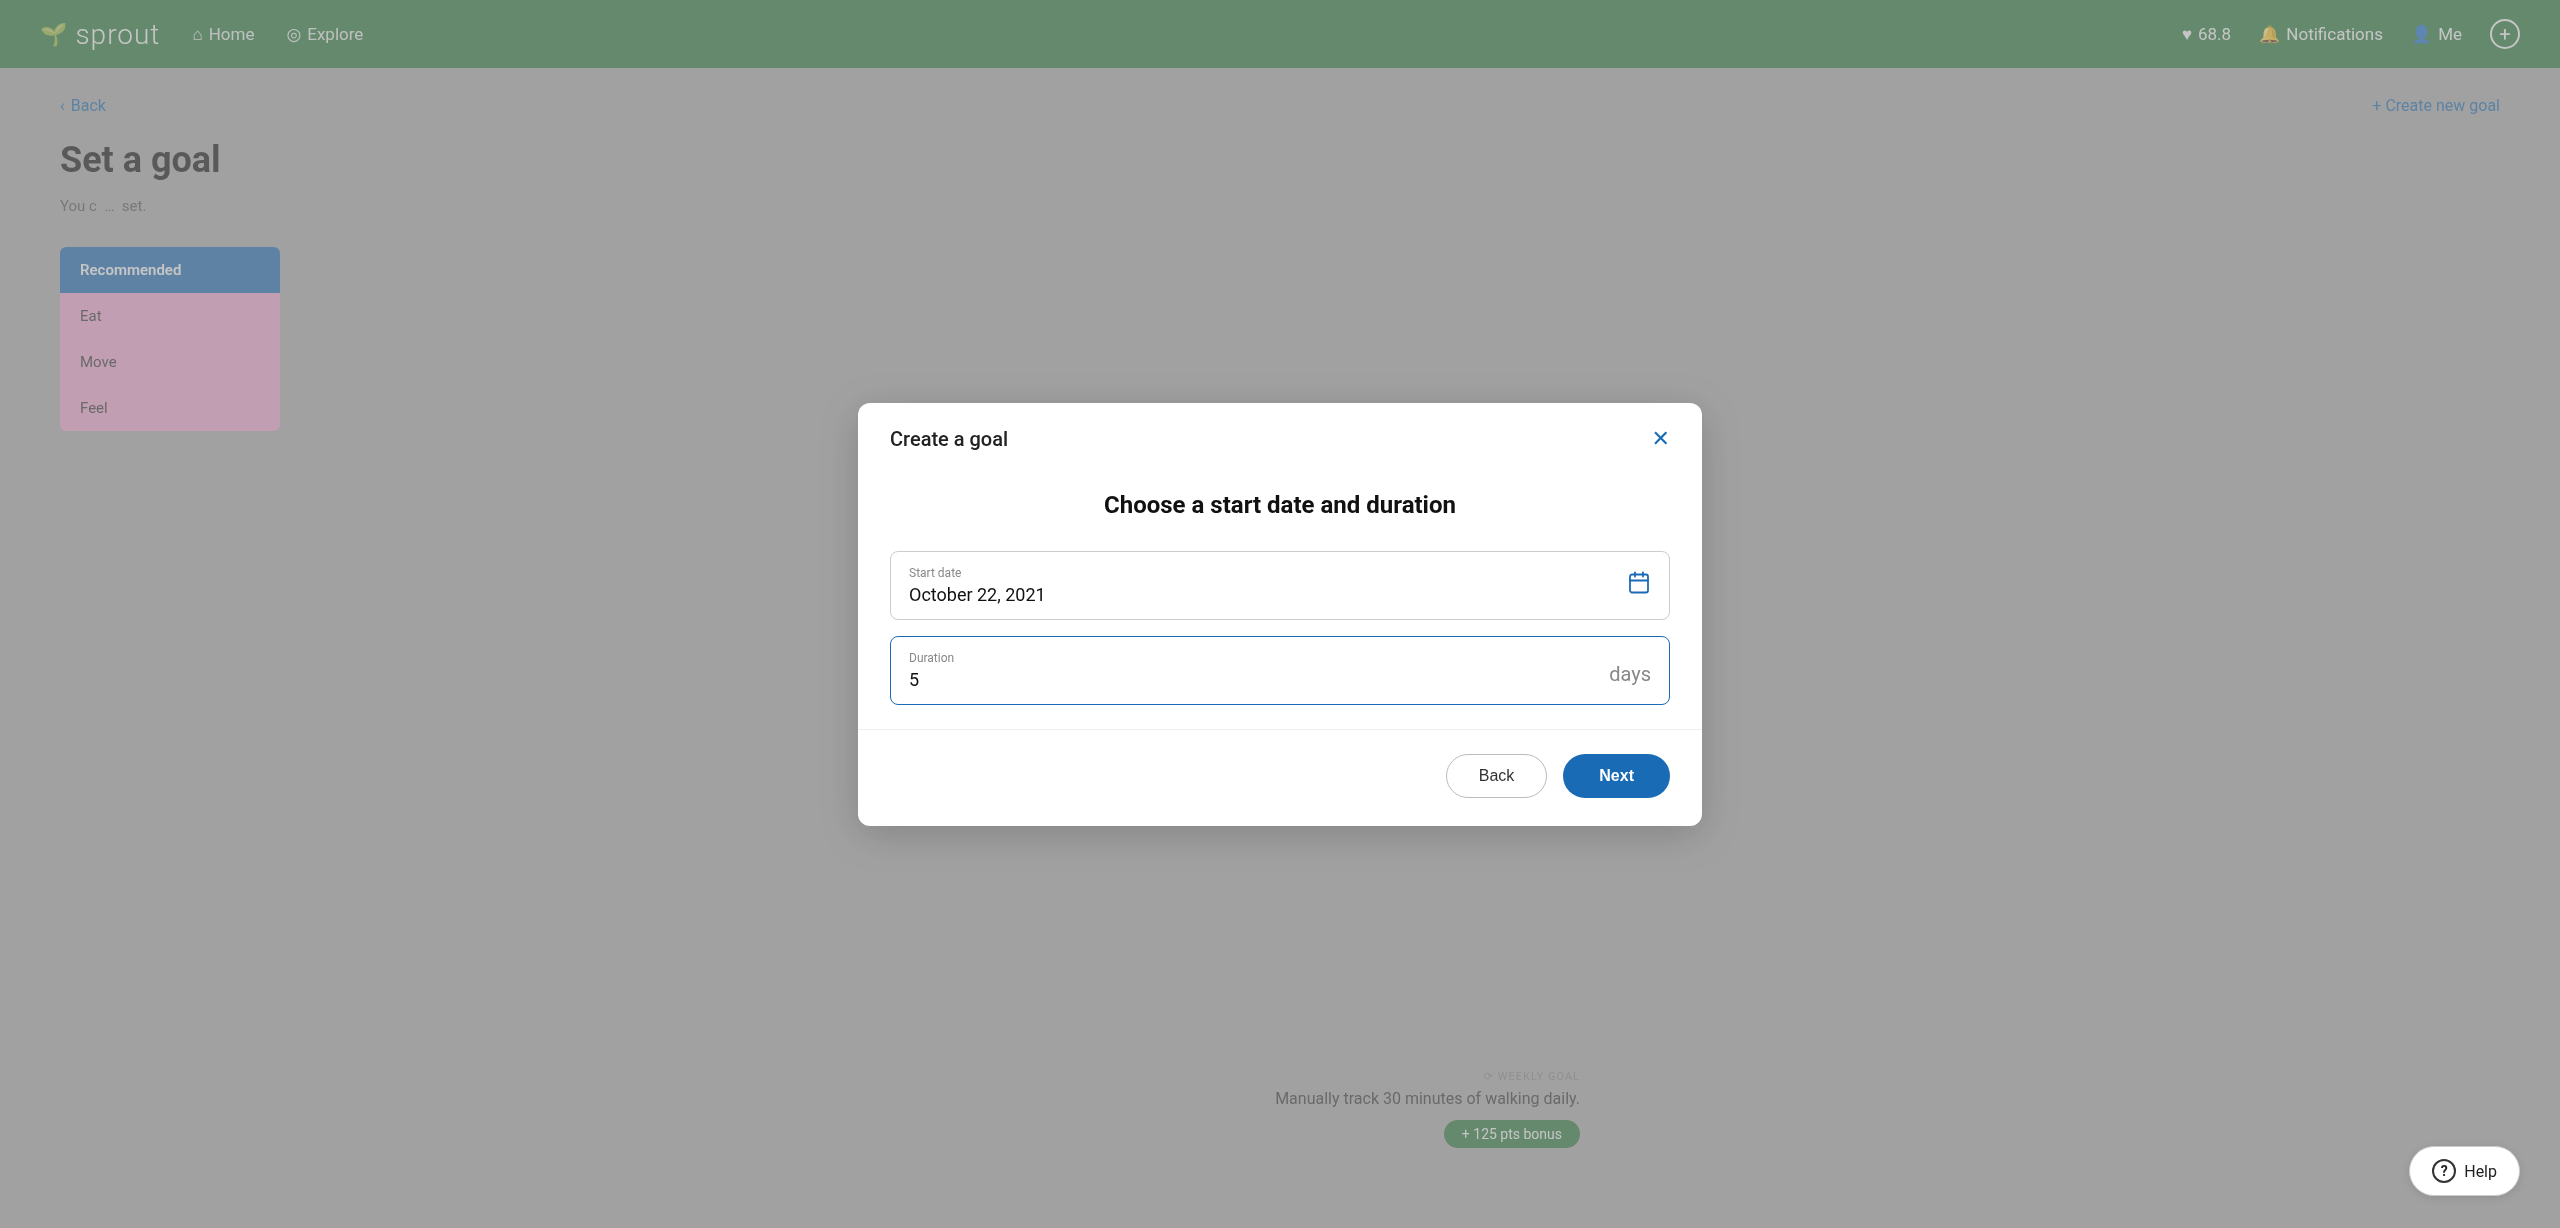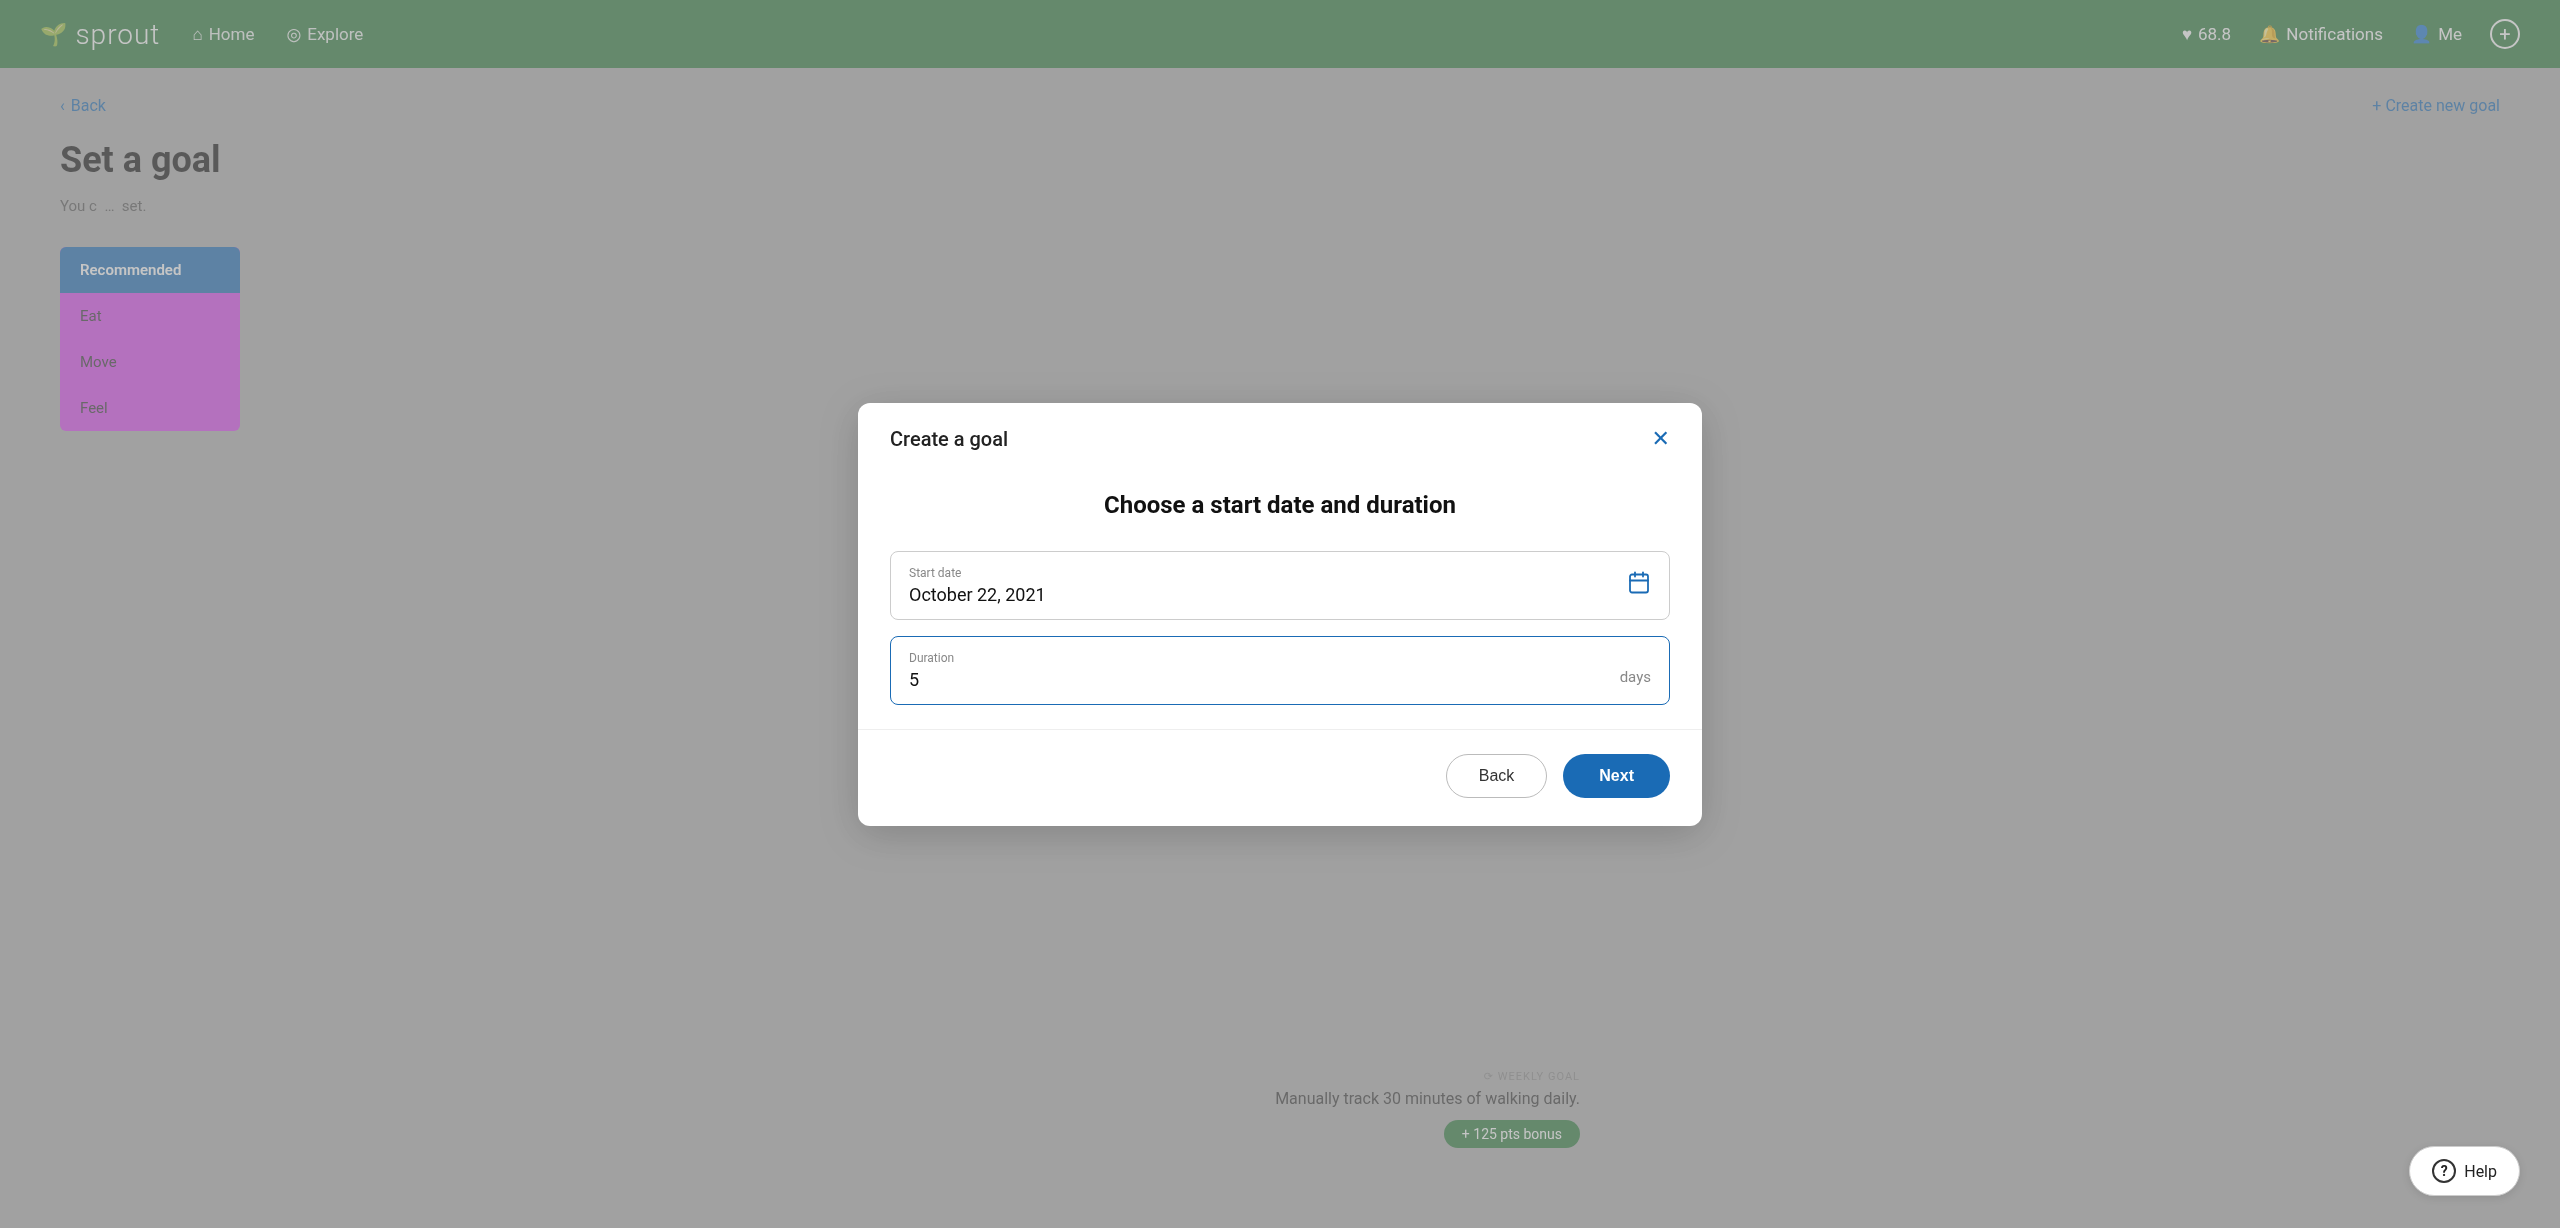--- a/index.html
+++ b/index.html
@@ -108,22 +108,22 @@
       cursor: pointer;
     }
     .bg-content-text {
       color: #555;
       font-size: 15px;
       margin-bottom: 32px;
     }
 
     
     .sidebar {
-      width: 180px;
-      background: #d946ef;
+      width: 220px;
+      background: #f9a8d4;
       border-radius: 6px;
       overflow: hidden;
       margin-bottom: 24px;
     }
     .sidebar-item {
       padding: 14px 20px;
       font-size: 15px;
       color: #333;
       cursor: pointer;
     }
@@ -241,21 +241,21 @@
       top: 50%;
       transform: translateY(-50%);
       color: #1a6bb5;
       font-size: 20px;
     }
     .field-suffix {
       position: absolute;
       right: 18px;
       bottom: 18px;
       color: #888;
-      font-size: 15px;
+      font-size: 20px;
     }
     .modal-footer {
       display: flex;
       justify-content: flex-end;
       gap: 16px;
       padding: 24px 32px 28px;
       border-top: 1.5px solid #eee;
       margin-top: 24px;
     }
     .btn-back {

